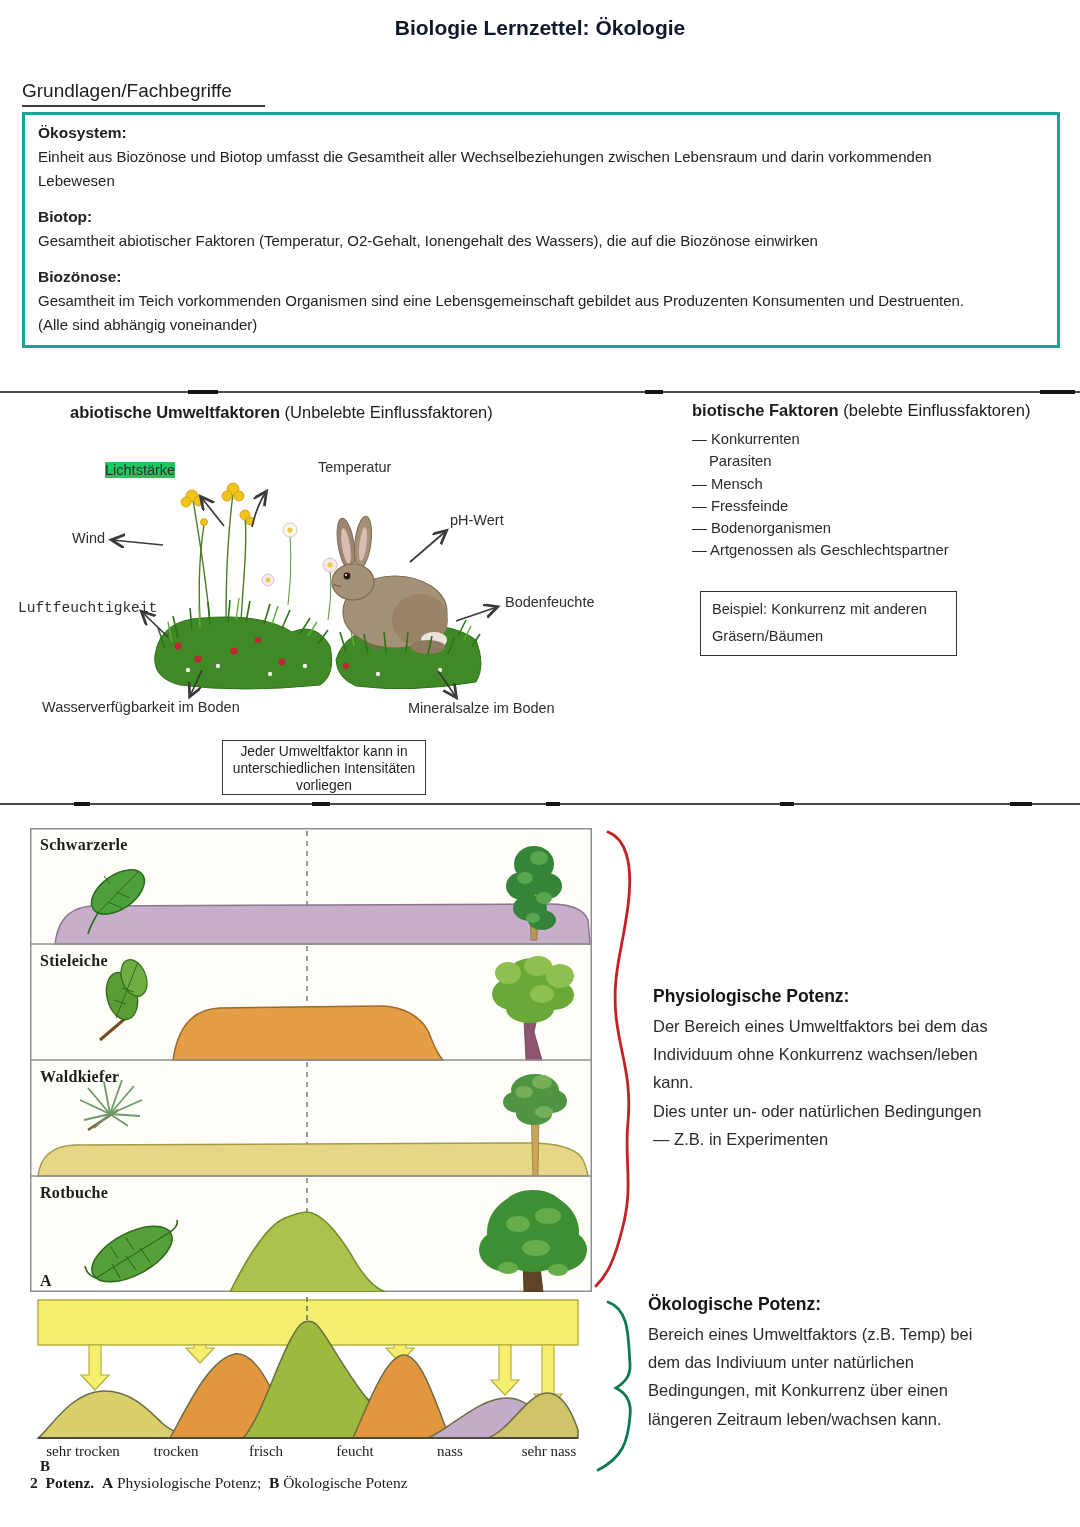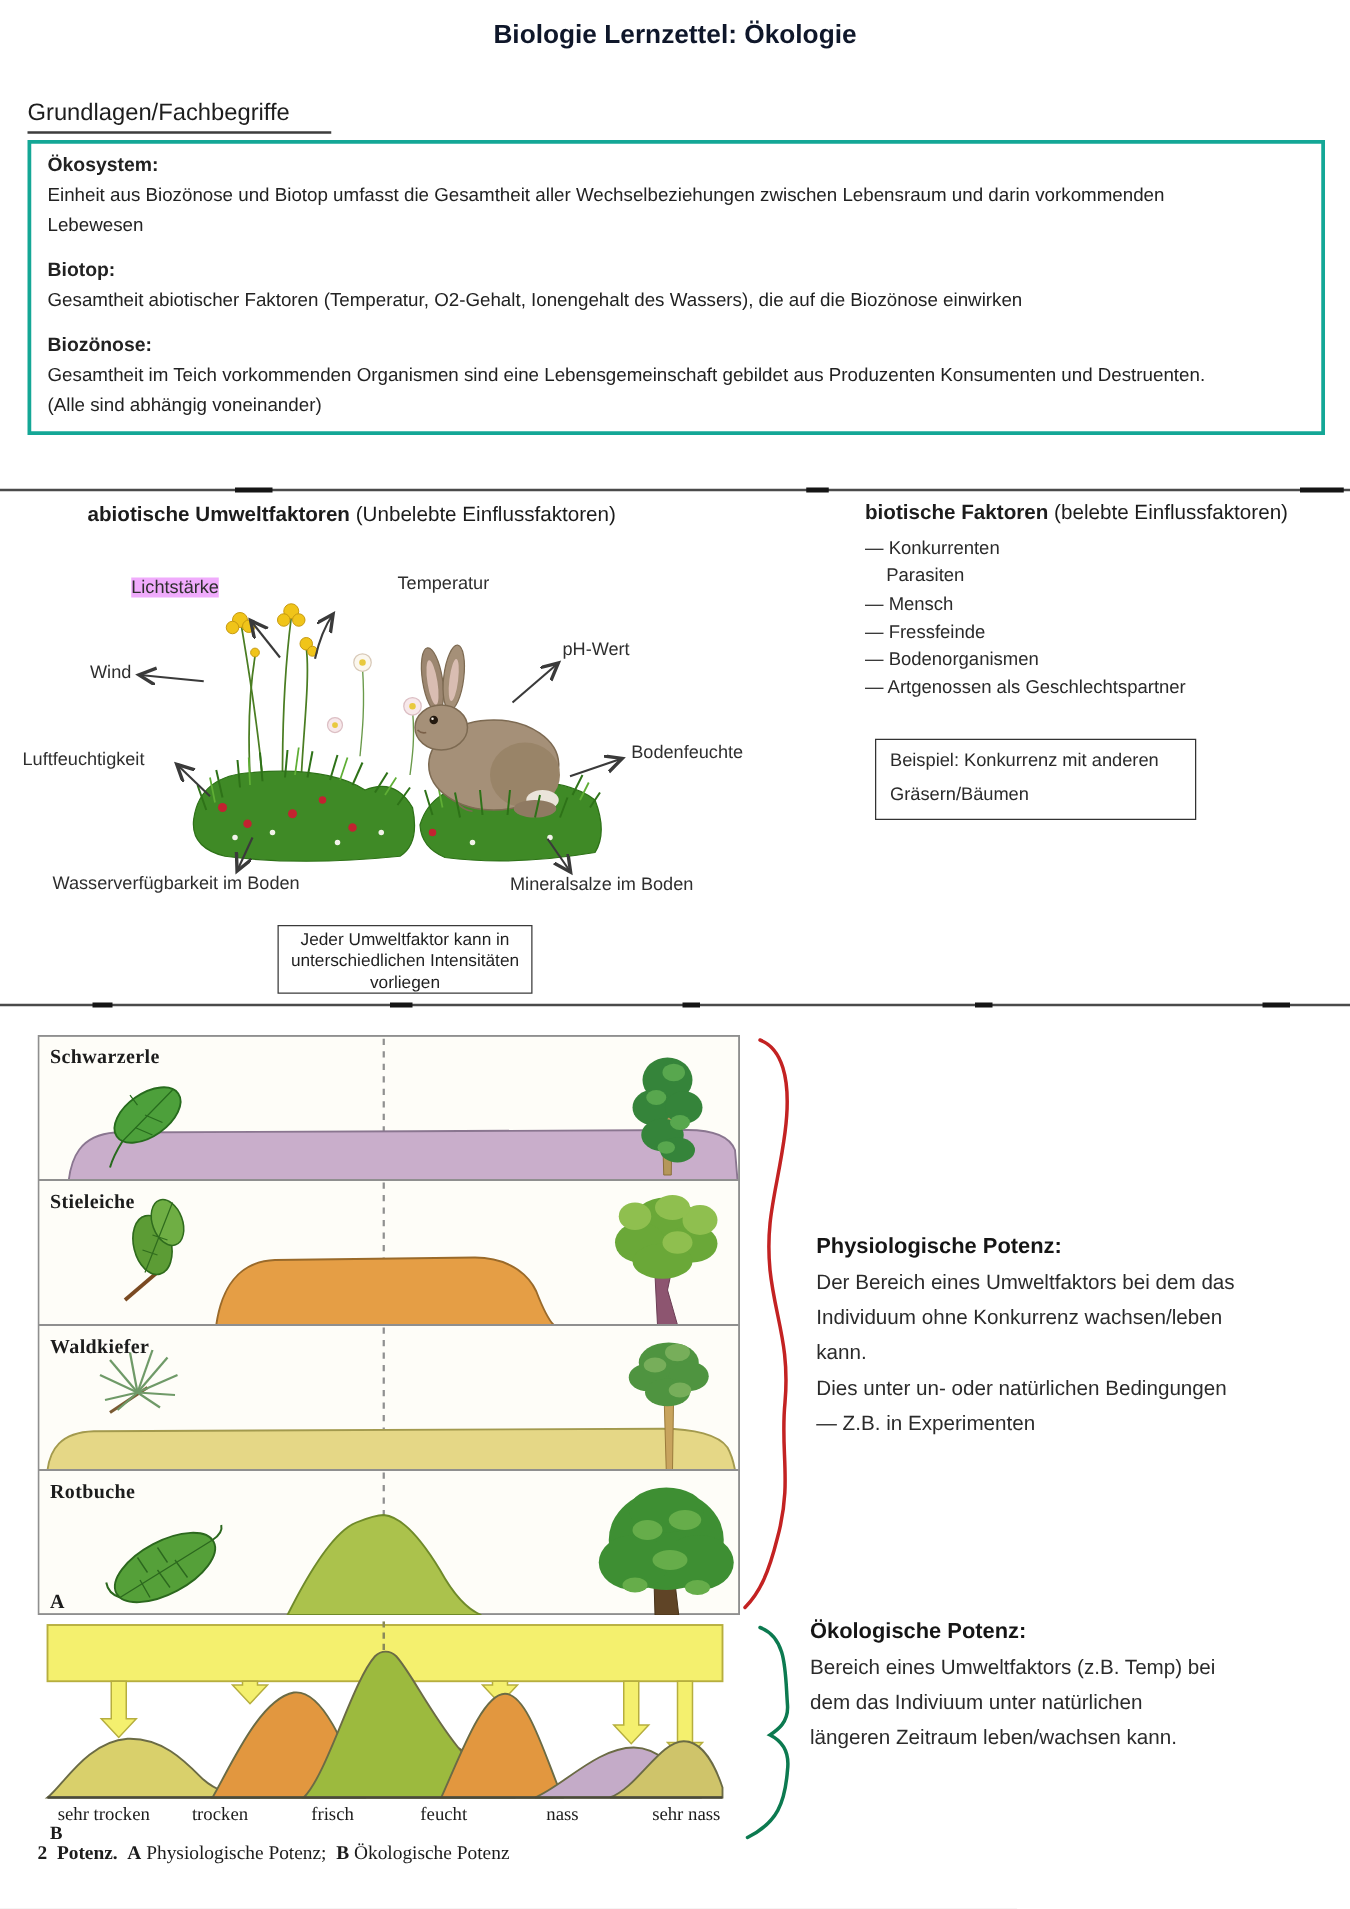--- a/index.html
+++ b/index.html
@@ -14,21 +14,21 @@
           font-size:15px;line-height:24px;}
   .term{font-weight:bold;font-size:15.5px;}
   .mt{margin-top:12px;}
   
   .sep{height:2px;background:#4a4a4a;left:0;width:1080px;}
   .sepdark{height:4px;background:#151515;}
   
   .midhead{font-size:16.5px;color:#1c1c1c;}
   .midhead b{font-weight:bold;}
   .flabel{font-size:14.5px;color:#2e2e2e;white-space:nowrap;}
-  .hl{background:#f0abfc;}
+  .hl{background:#22c55e;}
   .notebox{top:740px;left:222px;width:198px;border:1.6px solid #3a3a3a;padding:3px 2px 0 2px;
            text-align:center;font-size:13.8px;line-height:16.8px;color:#1f1f1f;}
   .bioitem{font-size:14.8px;color:#2a2a2a;line-height:22.3px;white-space:nowrap;}
   .indent{padding-left:17px;}
   .exbox{top:591px;left:700px;width:233px;border:1.4px solid #333;padding:9px 11px 11px 11px;
          font-size:14.6px;color:#2a2a2a;}
   .exline2{margin-top:11px;}
   
   .potblock{width:418px;}
   .pothead{font-size:17.5px;font-weight:bold;color:#151515;margin-bottom:5px;}
@@ -200,21 +200,21 @@
       <path d="M202,270 L190,296" marker-end="url(#ah)"></path>
       <path d="M456,221 L497,207" marker-end="url(#ah)"></path>
       <path d="M438,271 L456,297" marker-end="url(#ah)"></path>
     </g>
   </svg>
 
   <div class="abs flabel hl" style="top:462px;left:105px;">Lichtstärke</div>
   <div class="abs flabel" style="top:459px;left:318px;">Temperatur</div>
   <div class="abs flabel" style="top:512px;left:450px;">pH-Wert</div>
   <div class="abs flabel" style="top:530px;left:72px;">Wind</div>
-  <div class="abs flabel" style="top:600px;left:18px;">Luftfeuchtigkeit</div>
+  <div class="abs flabel" style="top:600px;left:18px;font-family:Liberation Mono, monospace;">Luftfeuchtigkeit</div>
   <div class="abs flabel" style="top:594px;left:505px;">Bodenfeuchte</div>
   <div class="abs flabel" style="top:699px;left:42px;">Wasserverfügbarkeit im Boden</div>
   <div class="abs flabel" style="top:700px;left:408px;">Mineralsalze im Boden</div>
 
   <div class="abs notebox">
     <div>Jeder Umweltfaktor kann in</div>
     <div>unterschiedlichen Intensitäten</div>
     <div>vorliegen</div>
   </div>
 
@@ -409,20 +409,21 @@
     <div class="potline">Individuum ohne Konkurrenz wachsen/leben</div>
     <div class="potline">kann.</div>
     <div class="potline">Dies unter un- oder natürlichen Bedingungen</div>
     <div class="potline">— Z.B. in Experimenten</div>
   </div>
 
   <div class="abs potblock" style="top:1294px;left:648px;">
     <div class="pothead">Ökologische Potenz:</div>
     <div class="potline">Bereich eines Umweltfaktors (z.B. Temp) bei</div>
     <div class="potline">dem das Indiviuum unter natürlichen</div>
+    <div class="potline">Bedingungen, mit Konkurrenz über einen</div>
     <div class="potline">längeren Zeitraum leben/wachsen kann.</div>
   </div>
 
   <div class="abs caption">
     <b>2</b>&nbsp;
     <b>Potenz.</b>&nbsp;
     <b>A</b>
     <span>Physiologische Potenz;</span>&nbsp;
     <b>B</b>
     <span>Ökologische Potenz</span>

